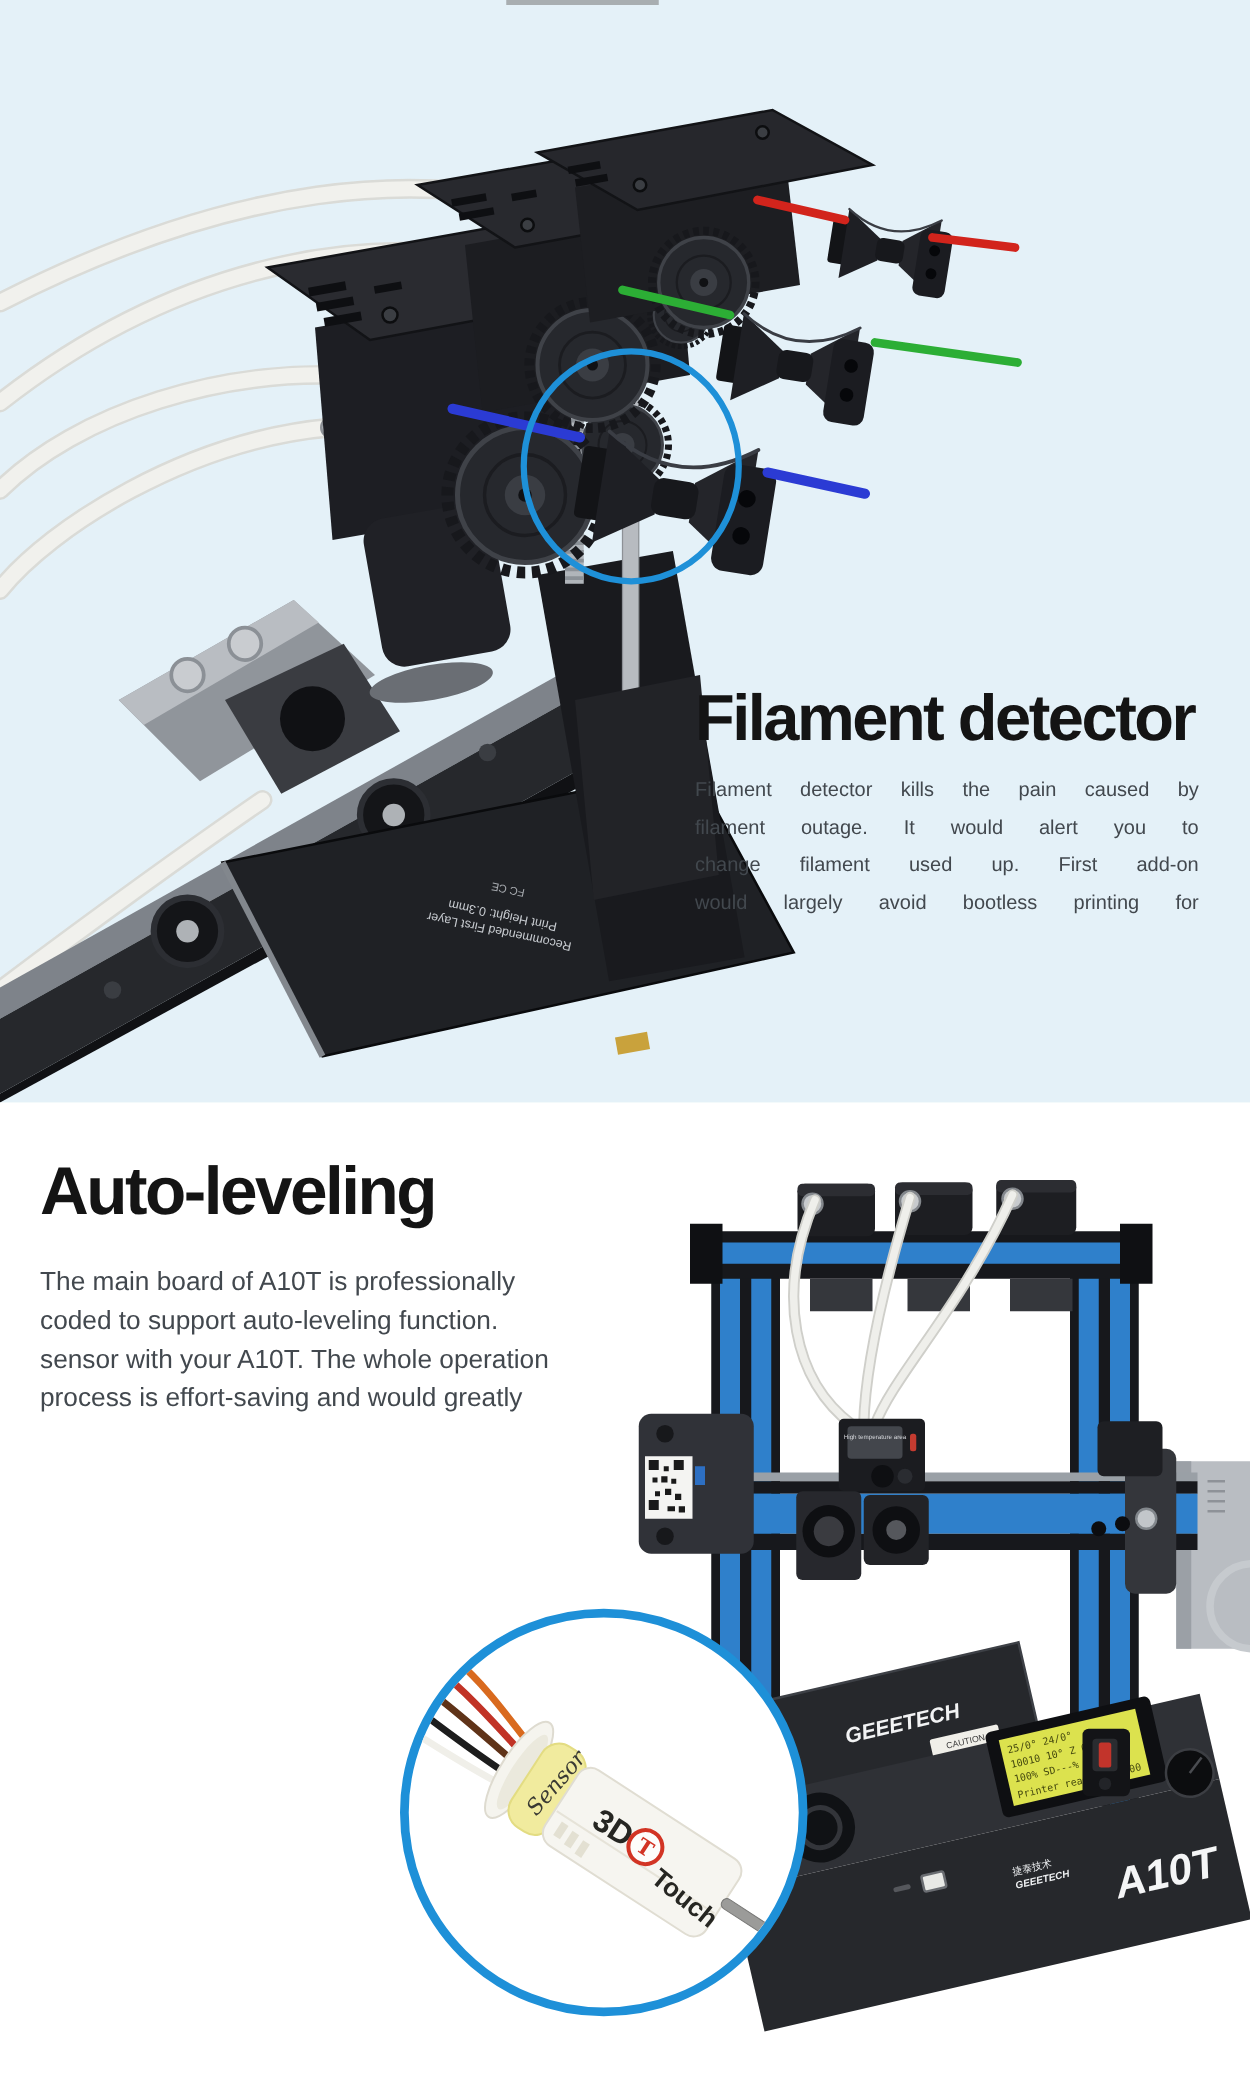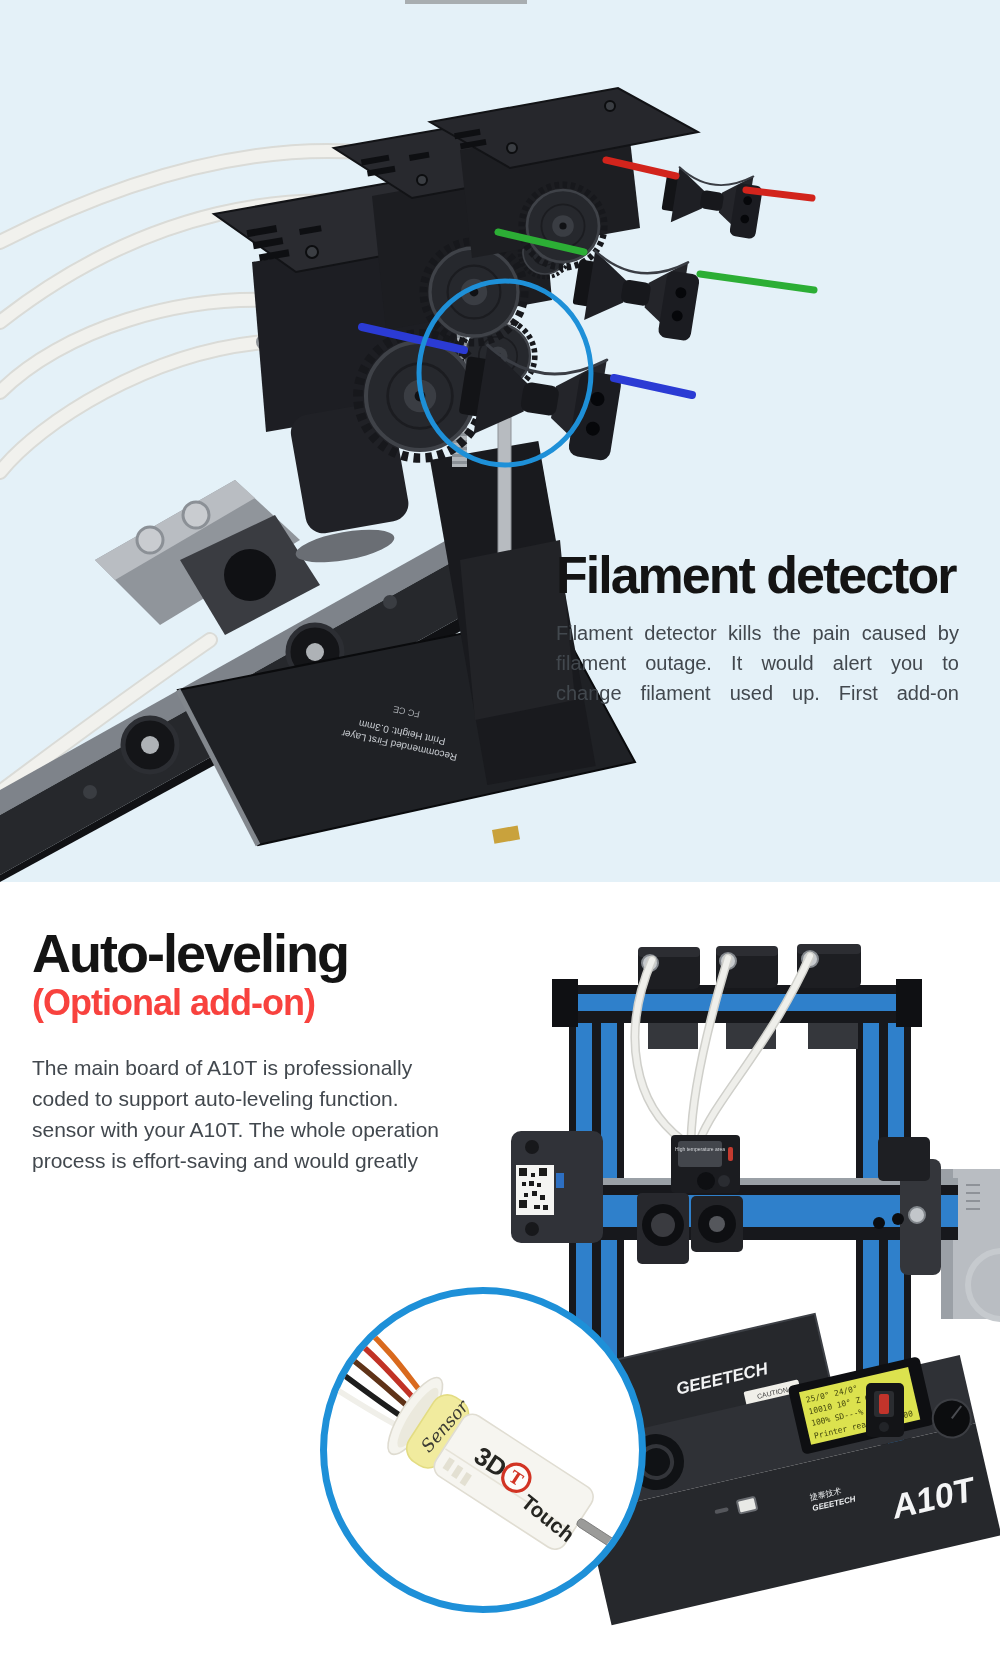--- a/index.html
+++ b/index.html
@@ -9,21 +9,21 @@
     font-family:"Liberation Sans",sans-serif;
   }
   
   .top-section{position:absolute;left:0;top:0;width:1000px;height:882px;background:var(--top-bg,#e4f1f8);}
   .bottom-section{position:absolute;left:0;top:882px;width:1000px;height:783px;background:#ffffff;}
   svg{display:block}
 
   
   .fd-text{position:absolute;left:556px;top:549px;width:403px;z-index:5;}
   .fd-heading{margin:0;font-size:52px;line-height:52px;font-weight:700;letter-spacing:-2px;color:var(--heading-black,#141414);white-space:nowrap;}
-  .fd-par{margin-top:17px;font-size:20px;line-height:30px;color:var(--body-text,#42484e);}
+  .fd-par{margin-top:17px;font-size:16px;line-height:30px;color:var(--body-text,#42484e);}
   .fd-par .jline{text-align:justify;text-align-last:justify;}
   .fd-par .lastline{text-align:left;}
 
   
   .al-text{position:absolute;left:32px;top:925px;width:430px;z-index:5;}
   .al-heading{margin:0;font-size:54px;line-height:56px;font-weight:700;letter-spacing:-2px;color:var(--heading-black,#141414);}
   .al-subheading{margin:2px 0 0 0;font-size:36px;line-height:40px;font-weight:700;letter-spacing:-1px;color:var(--accent-red,#f8423e);}
   .al-par{margin-top:29px;font-size:21px;line-height:31px;color:var(--body-text,#42484e);}
   .al-note{margin-top:4px;font-size:13.5px;line-height:16.5px;color:var(--note-red,#f5514d);}
 
@@ -188,29 +188,29 @@
 
     <ellipse cx="505" cy="373" rx="86" ry="92" fill="none" stroke="var(--ring-blue,#1e90d8)" stroke-width="5"></ellipse>
   </svg>
 
   <div class="fd-text">
     <h1 class="fd-heading">Filament detector</h1>
     <div class="fd-par">
       <div class="jline">Filament detector kills the pain caused by</div>
       <div class="jline">filament outage. It would alert you to</div>
       <div class="jline">change filament used up. First add-on</div>
+      <div class="jline">would largely avoid bootless printing for</div>
     </div>
   </div>
 </section>
 
 <section class="bottom-section"></section>
 
 <div class="al-text">
   <h2 class="al-heading">Auto-leveling</h2>
-  <h3 class="al-subheading">(Optional add-on)</h3>
   <div class="al-par">
     <div>The main board of A10T is professionally</div>
     <div>coded to support auto-leveling function.</div>
     <div>sensor with your A10T. The whole operation</div>
     <div>process is effort-saving and would greatly</div>
   </div>
 </div>
 
 <svg class="printer-art" width="530" height="780" viewBox="0 0 530 780">
 

